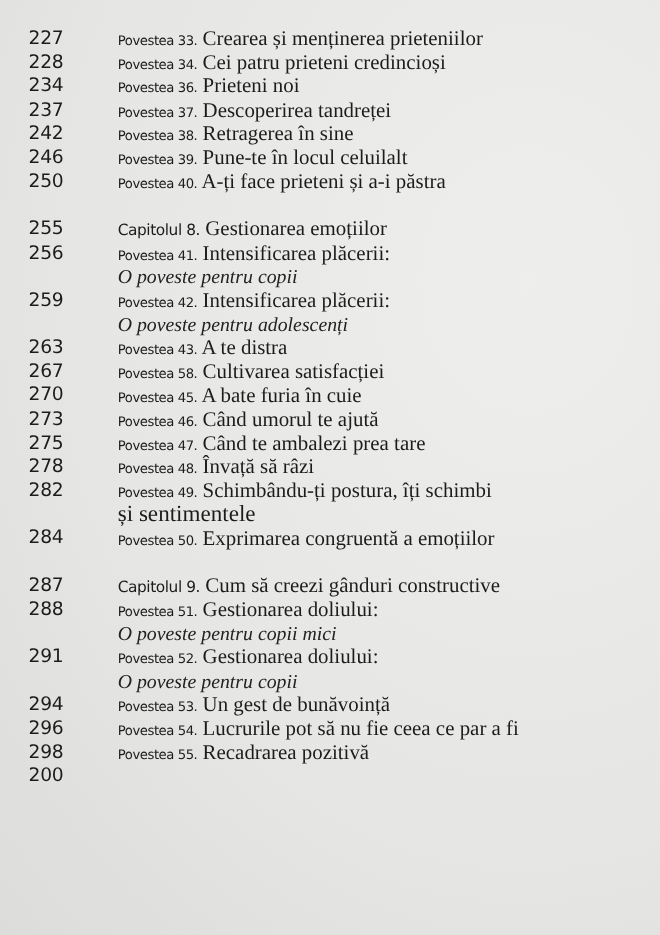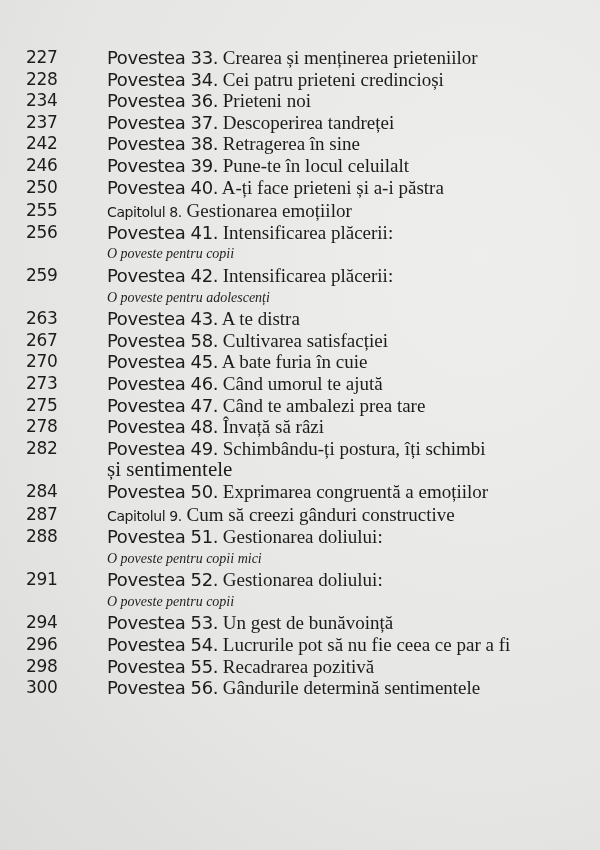--- a/index.html
+++ b/index.html
@@ -3,44 +3,44 @@
   <meta charset="utf-8">
   <style>
     html, body { margin: 0; padding: 0; }
     body {
       width: 600px; height: 850px; overflow: hidden;
       background: #e8e8e6;
       background-image: radial-gradient(ellipse at 80% 30%, #eeeeec 0%, #e6e6e4 60%, #dcdcda 100%);
       color: #1b1b1b;
       position: relative;
     }
-    .toc { position: absolute; left: 0; top: 47px; width: 591px; }
+    .toc { position: absolute; left: 0; top: 25px; width: 591px; }
     .row { position: relative; height: 21.6px; }
-    .row.gap-before { margin-top: 2px; text-align: right; }
+    .row.gap-before { margin-top: 22px; text-align: right; }
     .num {
       position: absolute; left: 26px; top: 0;
       font-family: "DejaVu Sans", sans-serif;
       font-size: 17px; line-height: 21px; letter-spacing: -0.3px;
       color: #1c1c1c;
     }
     .label {
       position: absolute; left: 107px; top: 0;
       font-family: "Liberation Serif", serif;
       font-size: 19px; line-height: 21px; white-space: nowrap;
       color: #1c1c1c;
     }
     .prefix {
       font-family: "DejaVu Sans", sans-serif;
-      font-size: 18px; letter-spacing: -0.4px;
+      font-size: 12px; letter-spacing: -0.4px;
     }
     .prefix.chapter { font-size: 14px; }
     .sub {
       position: absolute; left: 107px; top: 0;
       font-family: "Liberation Serif", serif; font-style: italic;
-      font-size: 14px; line-height: 21px; white-space: nowrap; color: #222;
+      font-size: 18px; line-height: 21px; white-space: nowrap; color: #222;
     }
     .cont {
       position: absolute; left: 107px; top: 0;
       font-family: "Liberation Serif", serif;
       font-size: 21px; line-height: 21px; white-space: nowrap; color: #1c1c1c;
     }
   </style>
 </head>
 <body>
 
@@ -176,16 +176,15 @@
     <span class="num">296</span>
     <span class="label"><span class="prefix">Povestea 54.</span> <span>Lucrurile pot să nu fie ceea ce par a fi</span></span>
   </div>
 
   <div class="row">
     <span class="num">298</span>
     <span class="label"><span class="prefix">Povestea 55.</span> <span>Recadrarea pozitivă</span></span>
   </div>
 
   <div class="row">
-    <span class="num">300</span>
-    <span class="label"><span class="prefix">Povestea 56.</span> <span>Gândurile determină sentimentele</span></span>
+    <span class="num">200</span>
   </div>
 </div>
 
 </body></html>

